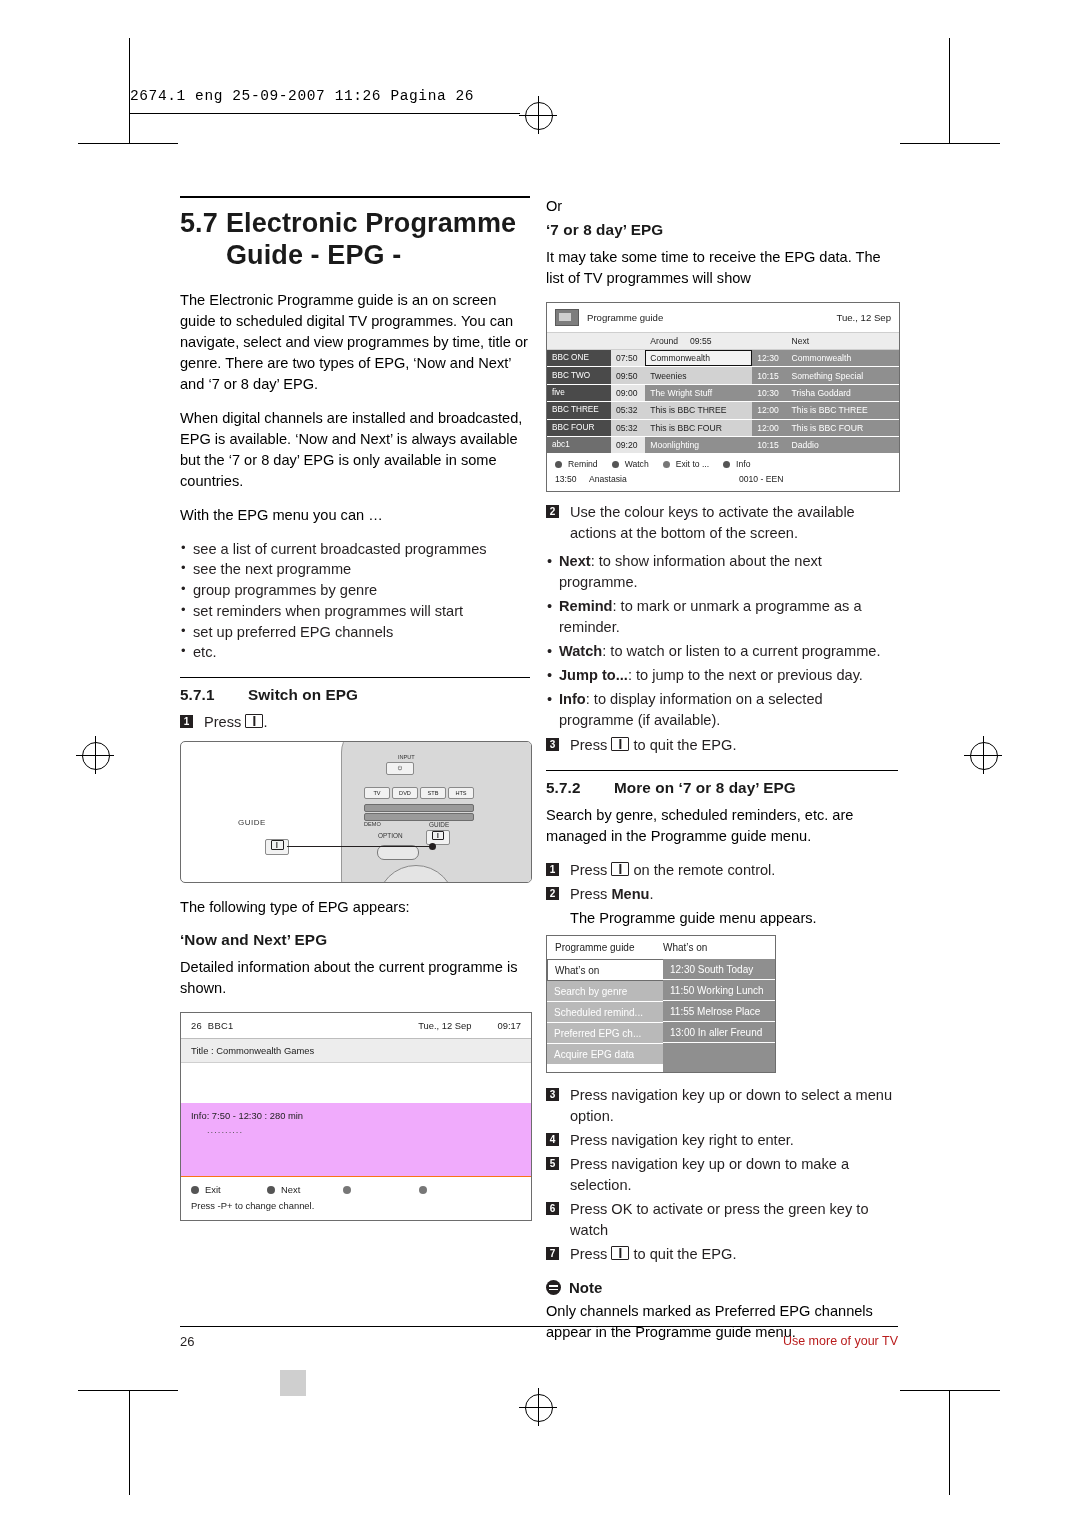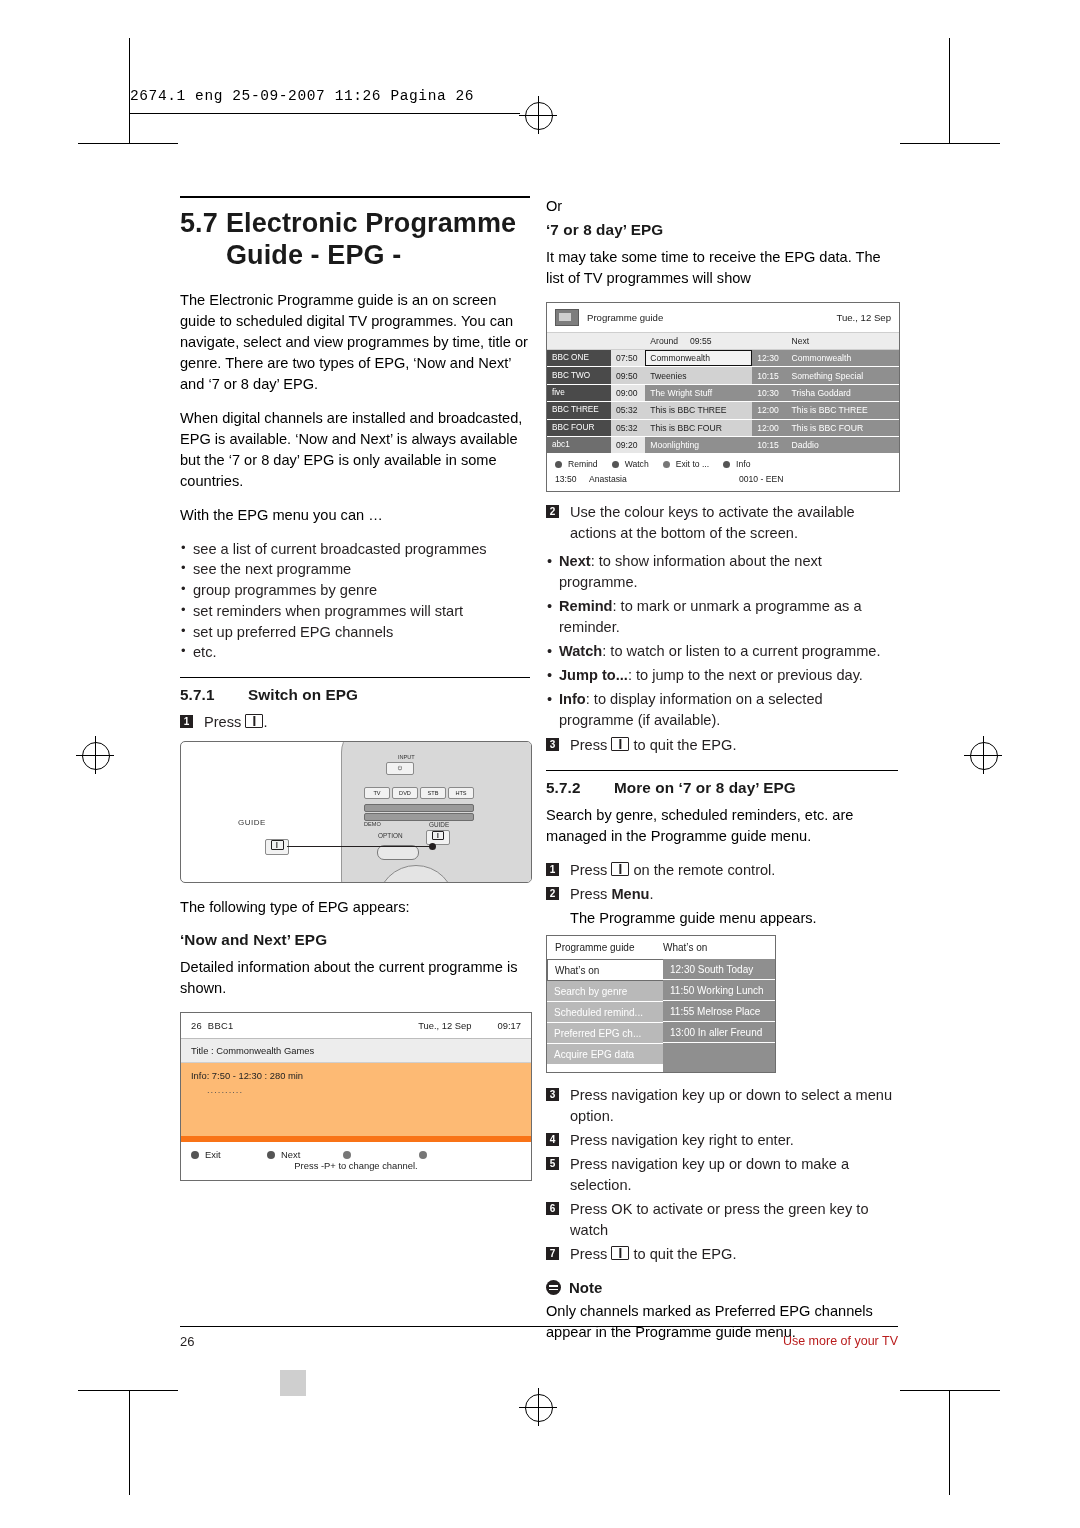--- a/index.html
+++ b/index.html
@@ -111,28 +111,28 @@
     width:350px; border:1px solid #6d6d6d; margin:6px 0 0 0; background:#fff;
     font-family:"Liberation Sans", sans-serif; font-size:9.4px; color:#222;
   }
   .tvn-top {
     display:flex; justify-content:space-between; padding:7px 10px 7px 10px;
     border-bottom:1px solid #bdbdbd;
   }
   .tvn-top .left { letter-spacing:0.3px; }
   .tvn-top .mid { margin-left:auto; margin-right:26px; }
   .tvn-title { background:#ededed; padding:6px 10px; border-bottom:1px solid #cfcfcf; }
-  .tvn-info { background:#fdba74; padding:7px 10px 20px 10px; min-height:46px; }
+  .tvn-info { background:#f0abfc; padding:7px 10px 20px 10px; min-height:46px;margin-top:40px; }
   .tvn-info .dots { letter-spacing:1px; padding-left:16px; display:block; margin-top:3px; color:#555;}
-  .tvn-bottom { border-top:6px solid #f97316; padding:7px 10px 9px 10px; background:#fff;text-align:center; }
+  .tvn-bottom { border-top:1px solid #f97316; padding:7px 10px 9px 10px; background:#fff; }
   .tvn-keys { display:flex; align-items:center; }
   .tvn-keys .k { display:flex; align-items:center; width:76px; }
   .dotk { width:8px; height:8px; border-radius:50%; background:#555; margin-right:6px; display:inline-block; }
   .dotk.gray { background:#777; }
-  .tvn-note { }
+  .tvn-note { margin-top:5px; }
 
   
   .tv-epg {
     width:352px; border:1px solid #6d6d6d; background:#fff; margin:6px 0 10px 0;
     font-family:"Liberation Sans", sans-serif; font-size:8.6px; color:#222;
   }
   .epg-head { display:flex; align-items:center; padding:6px 8px; }
   .epg-icon {
     width:22px; height:15px; background:#7d7d7d; border:1px solid #5a5a5a; margin-right:8px;
     position:relative;

